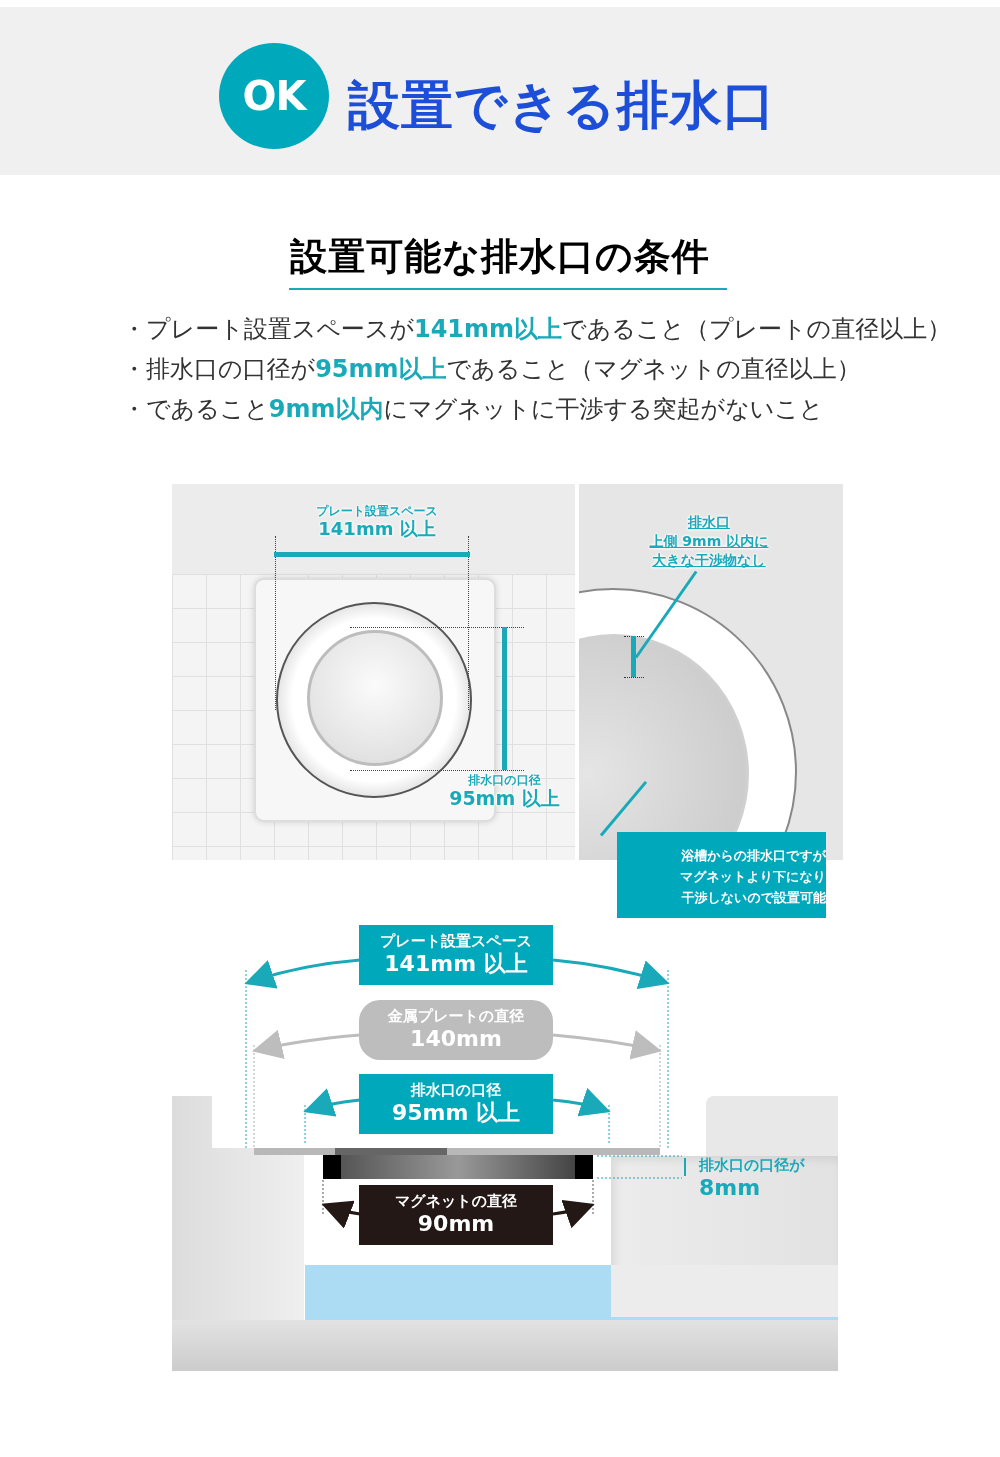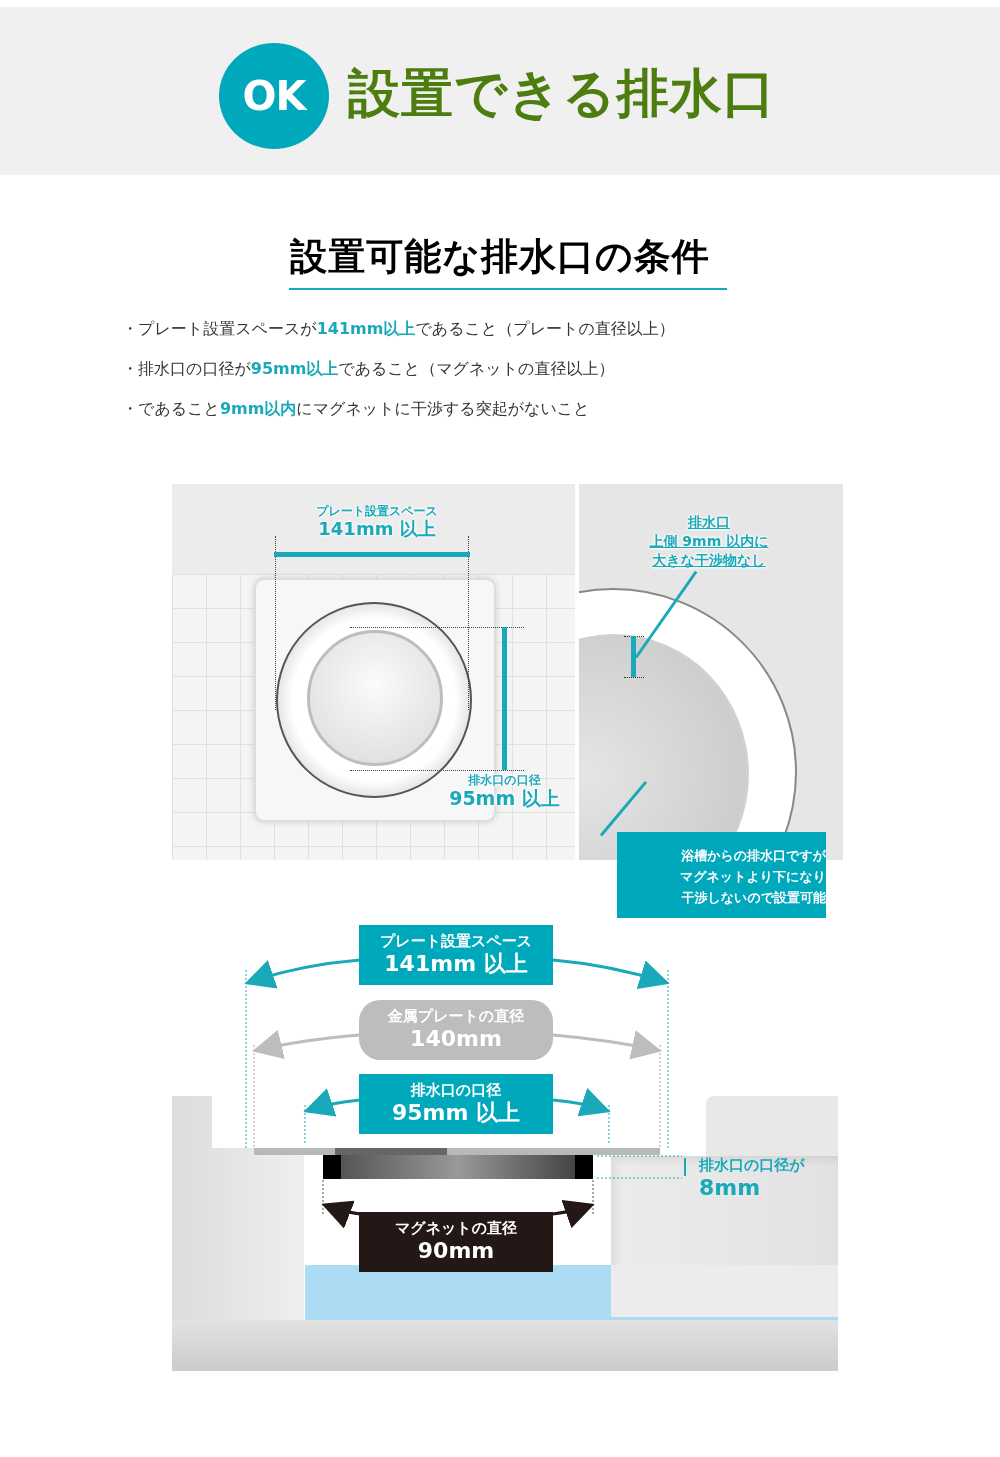--- a/index.html
+++ b/index.html
@@ -13,33 +13,33 @@
       background: #f0f0f0;
       margin-top: 7px;
     }
     .ok-badge {
       position: absolute; left: 219px; top: 36px; width: 110px; height: 106px;
       border-radius: 50%; background: #00a8bc; color: #fff;
       font-weight: bold; font-size: 40px; display: flex; align-items: center; justify-content: center;
       letter-spacing: -1px;
     }
     .header-title {
-      position: absolute; left: 348px; top: 52px; font-size: 52px; font-weight: bold;
-      color: #4d7c0f; letter-spacing: 1px; white-space: nowrap;
+      position: absolute; left: 348px; top: 64px; font-size: 52px; font-weight: bold;
+      color: #1d4ed8; letter-spacing: 1px; white-space: nowrap;
     }
     .section-title {
       position: absolute; left: 0; width: 1000px; top: 232px; text-align: center;
       font-size: 37px; font-weight: bold; color: #000000; letter-spacing: 1px;
     }
     .section-rule {
       position: absolute; left: 289px; top: 288px; width: 438px; height: 2px; background: #19a9b9;
     }
     .conditions { position: absolute; left: 122px; top: 312px; list-style: none; }
     .conditions li {
-      font-size: 16px; color: #333; height: 40px; line-height: 34px; white-space: nowrap;
+      font-size: 24px; color: #333; height: 40px; line-height: 34px; white-space: nowrap;
     }
     .conditions .hl { color: #19a9b9; font-weight: bold; }
 
     
     .photo-left {
       position: absolute; left: 172px; top: 484px; width: 403px; height: 376px;
       background: #ececec; overflow: hidden;
     }
     .tiles {
       position: absolute; left: 0; top: 90px; width: 403px; height: 286px;
@@ -253,20 +253,20 @@
   <div class="l2">141mm 以上</div>
 </div>
 <div class="diag-box box-gray" style="left:359px;top:1000px;width:194px;height:60px;">
   <div class="l1">金属プレートの直径</div>
   <div class="l2">140mm</div>
 </div>
 <div class="diag-box box-teal" style="left:359px;top:1074px;width:194px;height:60px;">
   <div class="l1">排水口の口径</div>
   <div class="l2">95mm 以上</div>
 </div>
-<div class="diag-box box-black" style="left:359px;top:1185px;width:194px;height:60px;margin-top:27px;">
+<div class="diag-box box-black" style="left:359px;top:1185px;width:194px;height:60px;">
   <div class="l1">マグネットの直径</div>
   <div class="l2">90mm</div>
 </div>
 <div class="height-label">
   <div style="font-size:15px;line-height:22px;">排水口の口径が</div>
   <div style="font-size:22px;line-height:24px;">8mm</div>
 </div>
 
 </body></html>

